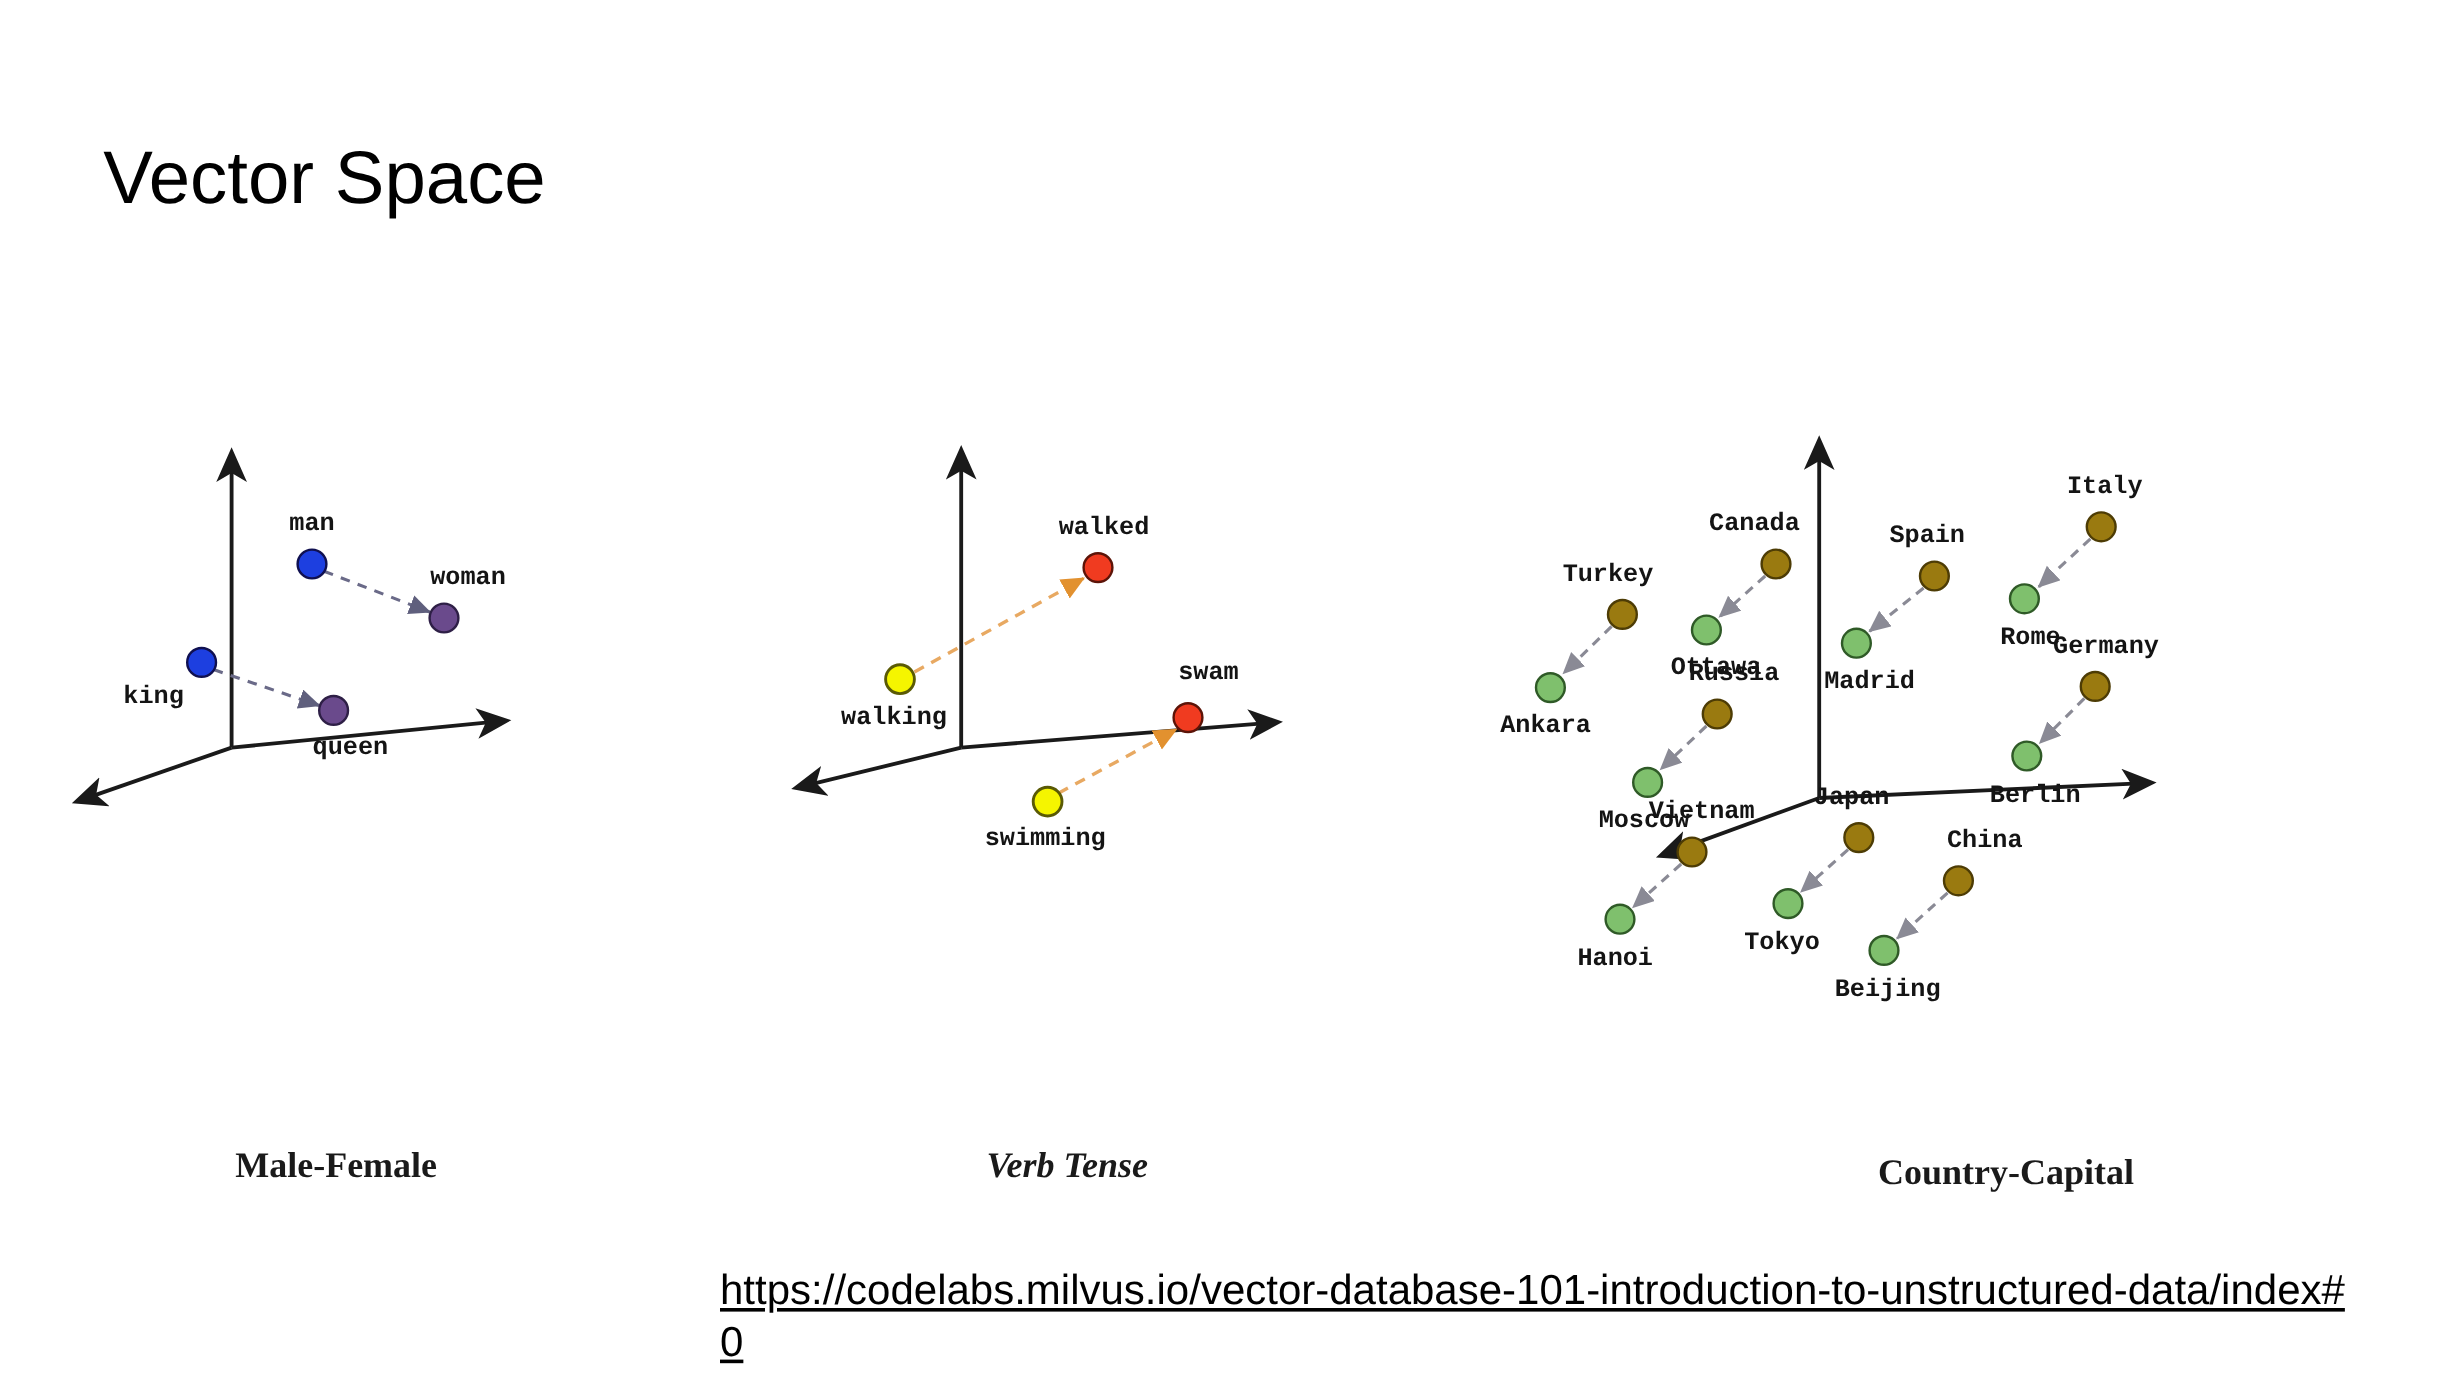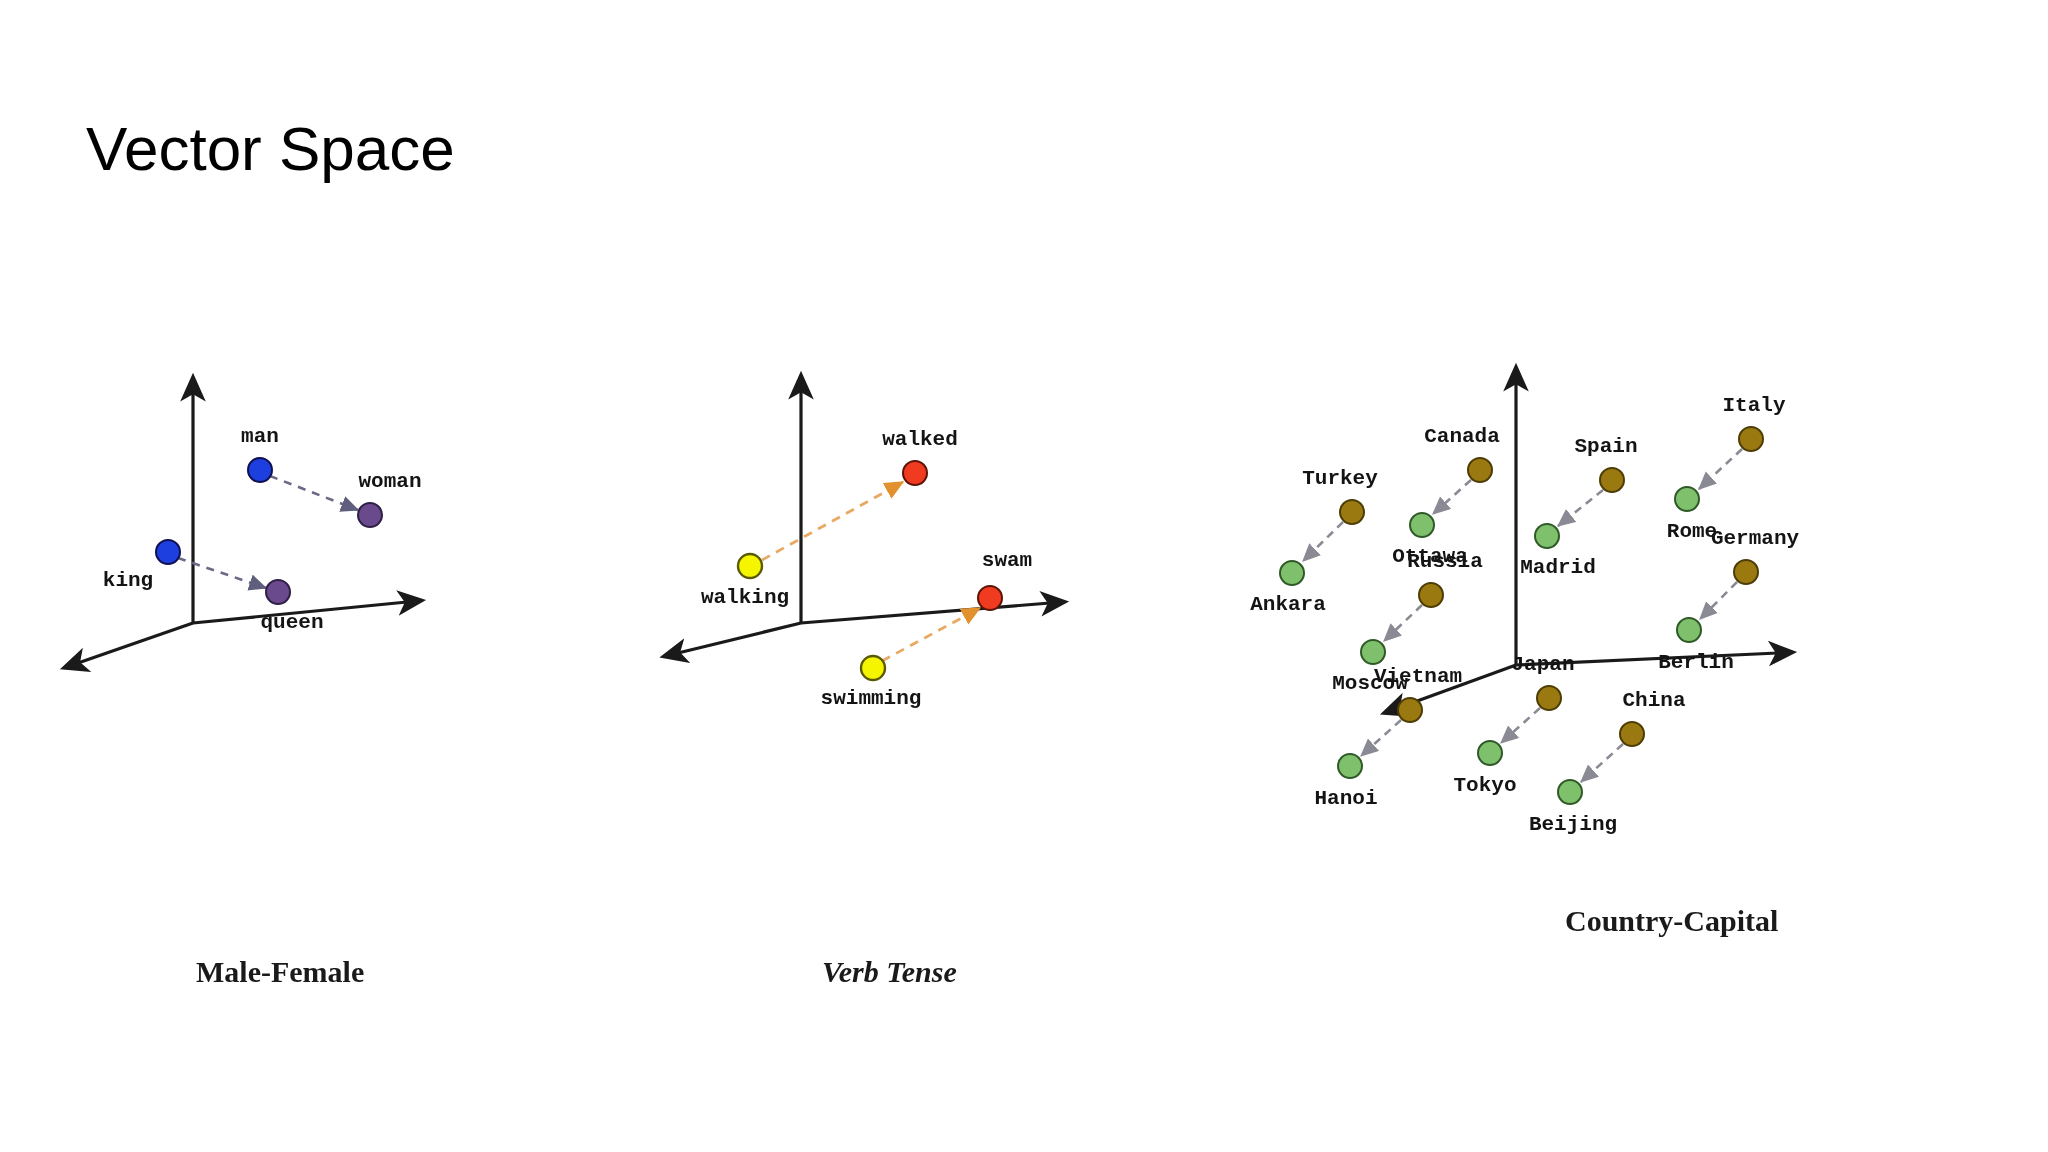--- a/index.html
+++ b/index.html
@@ -44,21 +44,21 @@
     position: absolute;
     font-family: "Liberation Serif", serif;
     font-size: 30px;
     font-weight: 700;
     color: #1a1a1a;
     white-space: nowrap;
     text-align: center;
   }
   #cap-male-female { left: 196px;  top: 955px; text-align: right; }
   #cap-verb-tense  { left: 822px;  top: 955px; font-style: italic; }
-  #cap-country     { left: 1565px; top: 904px; }
+  #cap-country     { left: 1565px; top: 961px; }
 
   #source-link {
     position: absolute;
     left: 600px;
     top: 1055px;
     width: 1360px;
     font-family: "Liberation Sans", sans-serif;
     font-size: 35px;
     line-height: 1.22;
     color: #000000;
@@ -275,14 +275,15 @@
         <circle cx="330" cy="432" r="12" fill="#7fc06d" stroke="#2f5a27" stroke-width="2"></circle>
         <text class="node-label" x="333" y="470" text-anchor="middle">Beijing</text>
       </g>
     </svg>
   </div>
 
   <div class="fig-caption" id="cap-male-female">Male-Female</div>
   <div class="fig-caption" id="cap-verb-tense">Verb Tense</div>
   <div class="fig-caption" id="cap-country">Country-Capital</div>
 
+  <a id="source-link" href="#">https://codelabs.milvus.io/vector-database-101-introduction-to-unstructured-data/index#0</a>
 
 </div>
 
 </body></html>

